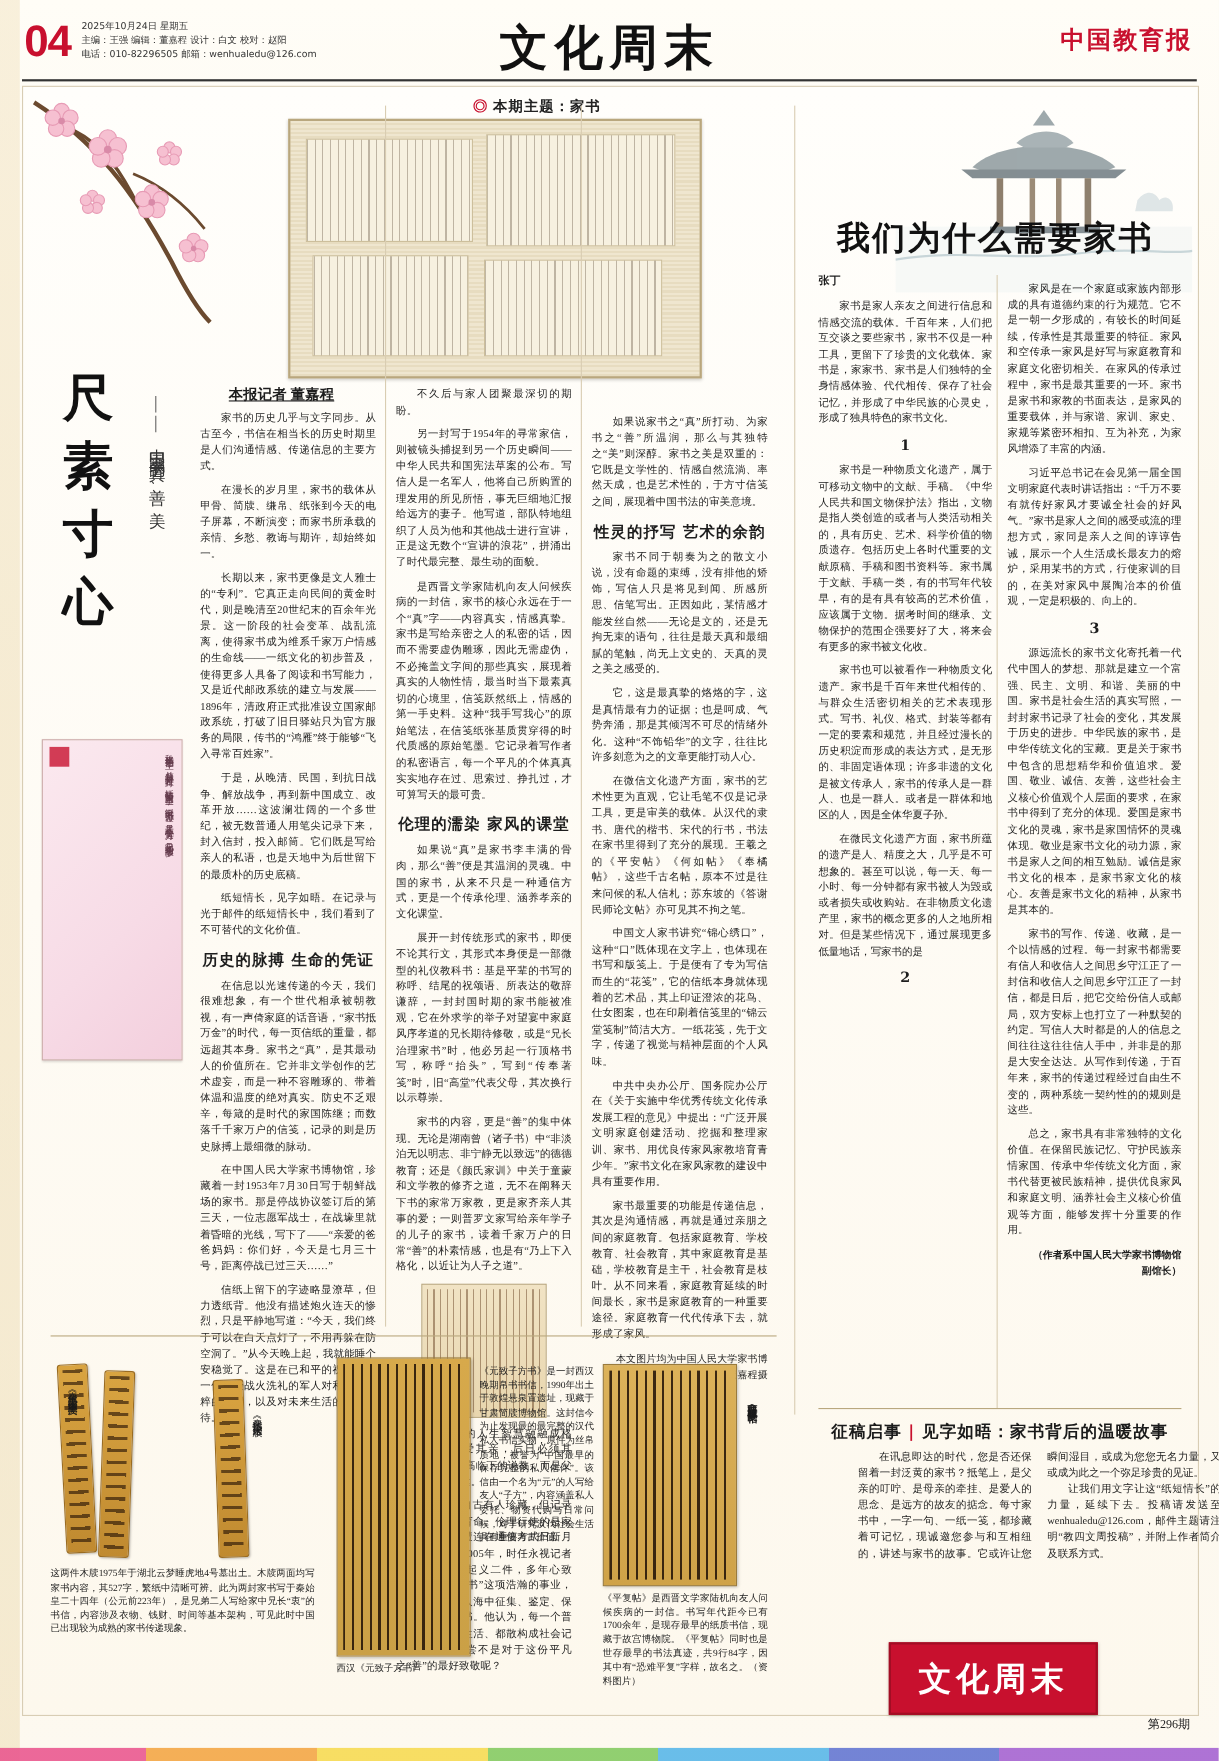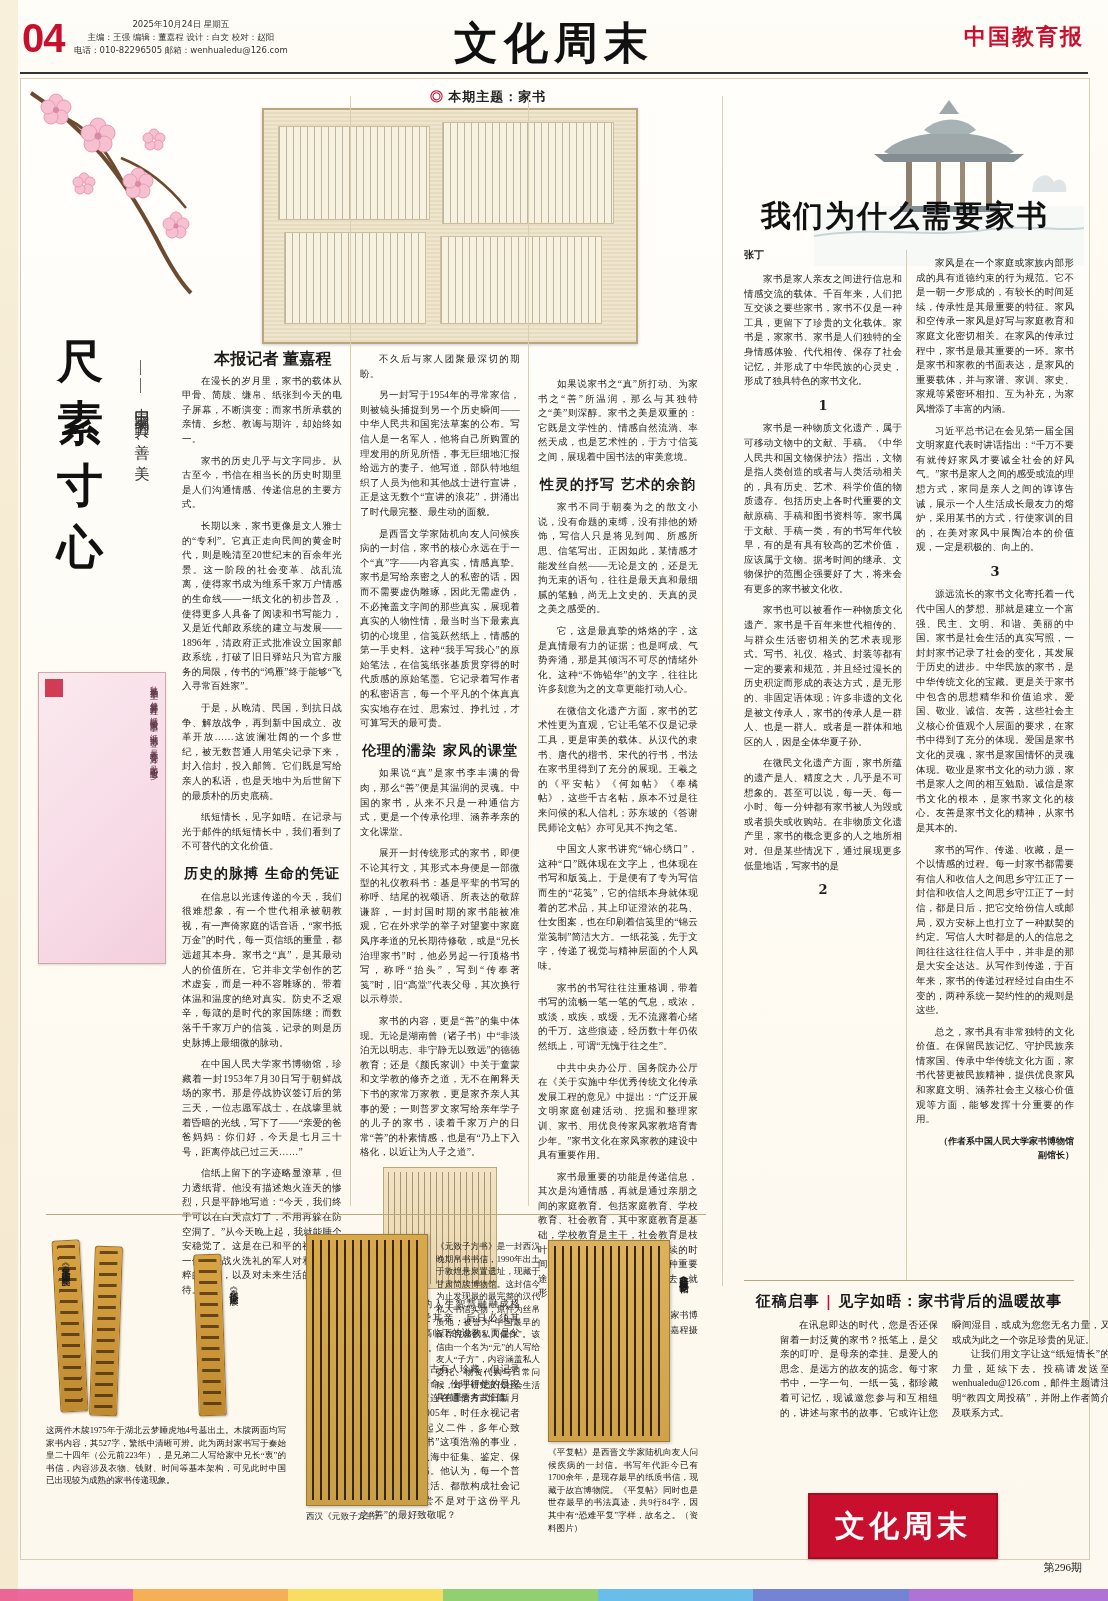--- a/index.html
+++ b/index.html
@@ -24,21 +24,20 @@
     position:absolute;left:22px;top:16px;
     font-size:40px;font-weight:bold;color:#c8102e;
     font-family:"Liberation Sans",sans-serif;
     letter-spacing:-1px;
   }
   .mast-meta{
     position:absolute;left:74px;top:18px;
     font-size:8.5px;line-height:13px;color:#333;
     font-family:"DejaVu Sans",sans-serif;
     white-space:nowrap;
-    text-align:center;
   }
   .mast-title{
     position:absolute;left:0;right:0;top:14px;
     text-align:center;
     font-size:44px;font-weight:bold;letter-spacing:6px;
     font-family:"DejaVu Serif",serif;
     color:#111;
   }
   .mast-brand{
     position:absolute;right:24px;top:22px;
@@ -124,21 +123,21 @@
   
   .col{
     position:absolute;
     font-size:9.5px;line-height:14.6px;
     text-align:justify;
     color:#1d1d1d;
     letter-spacing:.2px;
   }
   .col p{margin:0 0 7px 0;text-indent:2em;}
   .byline{
-    font-weight:bold;font-size:16px;margin-bottom:8px;text-indent:0;
+    font-weight:bold;font-size:13px;margin-bottom:8px;text-indent:0;text-decoration:underline;
   }
   .sec-h{
     font-size:14px;font-weight:bold;text-align:center;
     margin:12px 0 9px 0;text-indent:0;letter-spacing:1px;
     font-family:"DejaVu Serif",serif;
   }
   .col-a{left:182px;top:352px;width:160px;}
   .col-b{left:360px;top:352px;width:160px;}
   .col-c{left:538px;top:352px;width:160px;margin-top:25px;}
   .small-photo{
@@ -378,22 +377,22 @@
     <div class="txt">秋来谁为韶华主　总领群芳是牡丹　纸短情长家国事　一纸家书抵万金　尺素寸心寄远方　见字如晤念故乡</div>
   </div>
 
   <div class="vline" style="left:350px;"></div>
   <div class="vline" style="left:528px;"></div>
   <div class="vline" style="left:722px;top:96px;height:1190px;"></div>
   <div class="vline" style="left:906px;top:250px;height:1030px;"></div>
 
   <div class="col col-a">
     <p class="byline">本报记者  董嘉程</p>
+    <p>家书的历史几乎与文字同步。从古至今，书信在相当长的历史时期里是人们沟通情感、传递信息的主要方式。</p>
     <p>在漫长的岁月里，家书的载体从甲骨、简牍、缣帛、纸张到今天的电子屏幕，不断演变；而家书所承载的亲情、乡愁、教诲与期许，却始终如一。</p>
-    <p>家书的历史几乎与文字同步。从古至今，书信在相当长的历史时期里是人们沟通情感、传递信息的主要方式。</p>
     <p>长期以来，家书更像是文人雅士的“专利”。它真正走向民间的黄金时代，则是晚清至20世纪末的百余年光景。这一阶段的社会变革、战乱流离，使得家书成为维系千家万户情感的生命线——一纸文化的初步普及，使得更多人具备了阅读和书写能力，又是近代邮政系统的建立与发展——1896年，清政府正式批准设立国家邮政系统，打破了旧日驿站只为官方服务的局限，传书的“鸿雁”终于能够“飞入寻常百姓家”。</p>
     <p>于是，从晚清、民国，到抗日战争、解放战争，再到新中国成立、改革开放……这波澜壮阔的一个多世纪，被无数普通人用笔尖记录下来，封入信封，投入邮筒。它们既是写给亲人的私语，也是天地中为后世留下的最质朴的历史底稿。</p>
     <p>纸短情长，见字如晤。在记录与光于邮件的纸短情长中，我们看到了不可替代的文化价值。</p>
     <div class="sec-h">历史的脉搏  生命的凭证</div>
     <p>在信息以光速传递的今天，我们很难想象，有一个世代相承被朝教视，有一声倚家庭的话音语，“家书抵万金”的时代，每一页信纸的重量，都远超其本身。家书之“真”，是其最动人的价值所在。它并非文学创作的艺术虚妄，而是一种不容雕琢的、带着体温和温度的绝对真实。防史不乏艰辛，每箴的是时代的家国陈继；而数落千千家万户的信笺，记录的则是历史脉搏上最细微的脉动。</p>
     <p>在中国人民大学家书博物馆，珍藏着一封1953年7月30日写于朝鲜战场的家书。那是停战协议签订后的第三天，一位志愿军战士，在战壕里就着昏暗的光线，写下了——“亲爱的爸爸妈妈：你们好，今天是七月三十号，距离停战已过三天……”</p>
     <p>信纸上留下的字迹略显潦草，但力透纸背。他没有描述炮火连天的惨烈，只是平静地写道：“今天，我们终于可以在白天点灯了，不用再躲在防空洞了。”从今天晚上起，我就能睡个安稳觉了。这是在已和平的祝愿，是一位历经战火洗礼的军人对和平最纯粹的渴望，以及对未来生活的无限期待。</p>
   </div>
 
   <div class="col col-b">
@@ -411,21 +410,20 @@
     <p>名人家书自古有人珍藏，但记录着化方人信教育命、伦理行使的是家书，却正适用遭连在通信方式日新月异的新时代。2005年，时任永视记者的张丁敏然被起义二件，多年心致人“抢救民间家书”这项浩瀚的事业，20多年从匠匠人海中征集、鉴定、保存了数万封家书。他认为，每一个普通人的情感与生活、都散构成社会记忆——这又何尝不是对于这份平凡之“善”的最好致敬呢？</p>
   </div>
 
   <div class="col col-c">
     <p>如果说家书之“真”所打动、为家书之“善”所温润，那么与其独特之“美”则深醇。家书之美是双重的：它既是文学性的、情感自然流淌、率然天成，也是艺术性的，于方寸信笺之间，展现着中国书法的审美意境。</p>
     <div class="sec-h">性灵的抒写  艺术的余韵</div>
     <p>家书不同于朝奏为之的散文小说，没有命题的束缚，没有排他的矫饰，写信人只是将见到闻、所感所思、信笔写出。正因如此，某情感才能发丝自然——无论是文的，还是无拘无束的语句，往往是最天真和最细腻的笔触，尚无上文史的、天真的灵之美之感受的。</p>
     <p>它，这是最真挚的烙烙的字，这是真情最有力的证据；也是呵成、气势奔涌，那是其倾泻不可尽的情绪外化。这种“不饰铅华”的文字，往往比许多刻意为之的文章更能打动人心。</p>
     <p>在微信文化遗产方面，家书的艺术性更为直观，它让毛笔不仅是记录工具，更是审美的载体。从汉代的隶书、唐代的楷书、宋代的行书，书法在家书里得到了充分的展现。王羲之的《平安帖》《何如帖》《奉橘帖》，这些千古名帖，原本不过是往来问候的私人信札；苏东坡的《答谢民师论文帖》亦可见其不拘之笔。</p>
     <p>中国文人家书讲究“锦心绣口”，这种“口”既体现在文字上，也体现在书写和版笺上。于是便有了专为写信而生的“花笺”，它的信纸本身就体现着的艺术品，其上印证澄浓的花鸟、仕女图案，也在印刷着信笺里的“锦云堂笺制”简洁大方。一纸花笺，先于文字，传递了视觉与精神层面的个人风味。</p>
-    <p>家书的书写往往注重格调，带着书写的流畅一笔一笔的气息，或浓，或淡，或疾，或缓，无不流露着心绪的千万。这些痕迹，经历数十年仍依然纸上，可谓“无愧于往之生”。</p>
     <p>中共中央办公厅、国务院办公厅在《关于实施中华优秀传统文化传承发展工程的意见》中提出：“广泛开展文明家庭创建活动、挖掘和整理家训、家书、用优良传家风家教培育青少年。”家书文化在家风家教的建设中具有重要作用。</p>
     <p>家书最重要的功能是传递信息，其次是沟通情感，再就是通过亲朋之间的家庭教育。包括家庭教育、学校教育、社会教育，其中家庭教育是基础，学校教育是主干，社会教育是枝叶。从不同来看，家庭教育延续的时间最长，家书是家庭教育的一种重要途径。家庭教育一代代传承下去，就形成了家风。</p>
     <p class="sign">本文图片均为中国人民大学家书博物馆馆藏资料  董嘉程摄</p>
   </div>
 
   <div class="right-title">我们为什么需要家书</div>
   <div class="right-author">张丁</div>
 
   <div class="rcol rcol-a">
     <p>家书是家人亲友之间进行信息和情感交流的载体。千百年来，人们把互交谈之要些家书，家书不仅是一种工具，更留下了珍贵的文化载体。家书是，家家书、家书是人们独特的全身情感体验、代代相传、保存了社会记忆，并形成了中华民族的心灵史，形成了独具特色的家书文化。</p>

